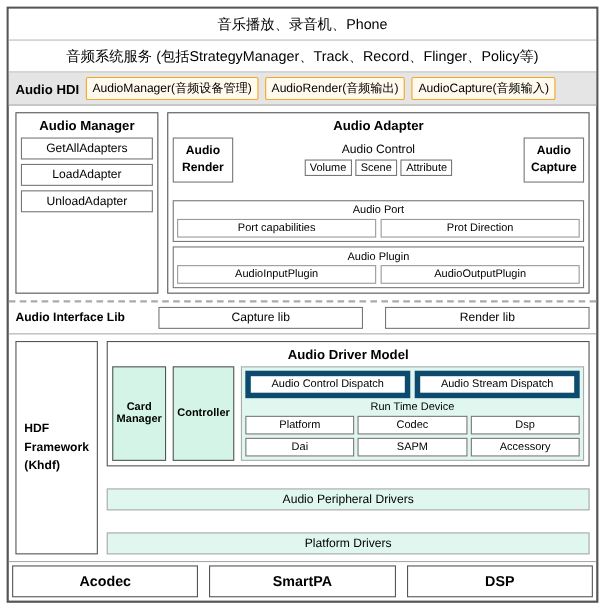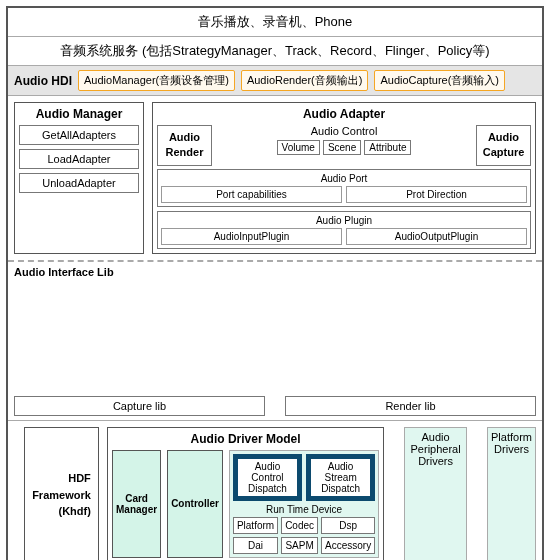--- a/index.html
+++ b/index.html
@@ -78,21 +78,22 @@
 
     .audio-adapter-box {
       border: 1px solid #555;
       padding: 4px;
       flex: 1;
     }
 
     .adapter-top-row {
       display: flex;
       gap: 6px;
-      margin-bottom: 3px;
+      margin-bottom: 16px;
+      align-items: center;
     }
     .audio-render-box {
       border: 1px solid #777;
       padding: 4px;
       flex: 0 0 55px;
       text-align: center;
       font-size: 11px;
       font-weight: bold;
       line-height: 1.4;
     }
@@ -153,24 +154,24 @@
       padding: 3px;
     }
     .plugin-row {
       display: flex;
       gap: 4px;
     }
 
     
     .interface-lib-row {
       display: flex;
+      align-items: center;
       padding: 4px 6px;
       gap: 20px;
       border-bottom: 1px solid #aaa;
-      flex-direction: column;
     }
     .iface-label {
       font-size: 11px;
       font-weight: bold;
       flex: 0 0 110px;
     }
     .iface-items {
       display: flex;
       gap: 20px;
       flex: 1;
@@ -188,34 +189,33 @@
       display: flex;
       border-bottom: 1px solid #aaa;
       padding: 6px;
       gap: 8px;
     }
 
     .hdf-box {
       border: 1px solid #555;
       padding: 6px 4px;
       flex: 0 0 75px;
-      text-align: right;
+      text-align: left;
       font-size: 11px;
       font-weight: bold;
       display: flex;
       align-items: center;
       justify-content: center;
       line-height: 1.5;
-      margin-left: 10px;
     }
 
     .driver-right {
       flex: 1;
       display: flex;
-      flex-direction: row;
+      flex-direction: column;
       gap: 20px;
     }
 
     .driver-inner {
       border: 1px solid #555;
       padding: 4px;
     }
 
     .driver-model-title {
       text-align: center;

